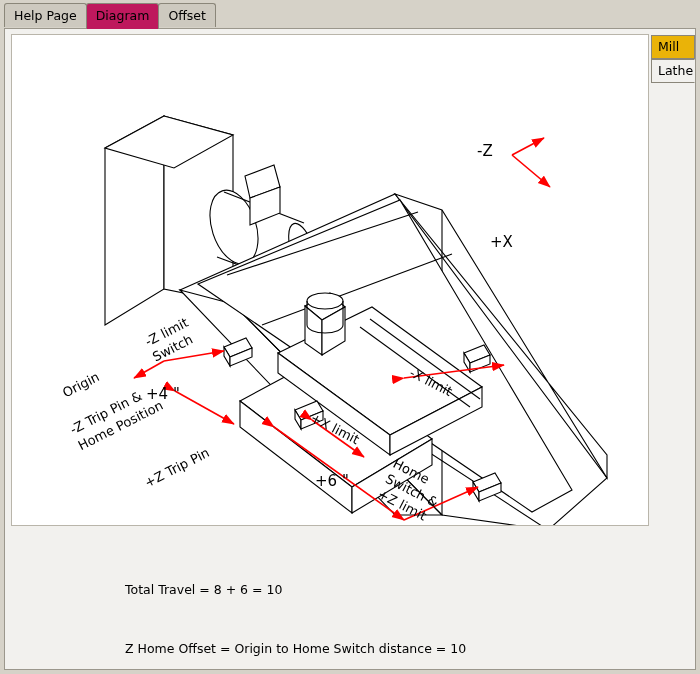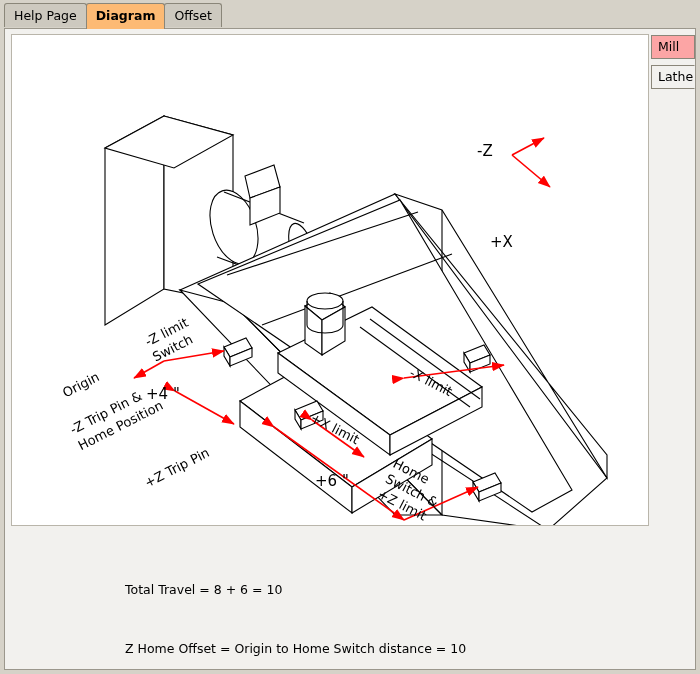--- a/index.html
+++ b/index.html
@@ -32,26 +32,25 @@
     padding: 5px 9px 4px 9px;
     border: 1px solid #8a8679;
     border-bottom: none;
     background: #cdc9bf;
     border-radius: 3px 3px 0 0;
     line-height: 14px;
     margin-right: -1px;
     cursor: default;
   }
   .tab.active {
-    background: #fdba74;
+    background: #be185d;
     padding-bottom: 6px;
     position: relative;
     z-index: 3;
     border-color: #8a8679;
-    font-weight: bold;
   }
   
   .panel {
     position: absolute;
     left: 4px;
     top: 28px;
     width: 692px;
     height: 642px;
     background: #f2f1ee;
     border: 1px solid #9b978c;
@@ -72,34 +71,34 @@
   .sidetabs {
     position: absolute;
     right: 0px;
     top: 6px;
     width: 44px;
     z-index: 7;
   }
   .sidetab {
     font-size: 12.5px;
     color: #000;
-    background: #fca5a5;
+    background: #eab308;
     border: 1px solid #8a8679;
     padding: 4px 4px 4px 6px;
     box-sizing: border-box;
     width: 44px;
     text-align: left;
     line-height: 14px;
     cursor: default;
   }
   .sidetab.active {
     background: #f2f1ee;
     border-right-color: #f2f1ee;
   }
-  .sidetab + .sidetab { margin-top: 6px; }
+  .sidetab + .sidetab { }
   
   .textblock {
     position: absolute;
     left: 120px;
     top: 512px;
     font-size: 12.5px;
     color: #000;
     line-height: 19.5px;
     white-space: pre-wrap;
   }

